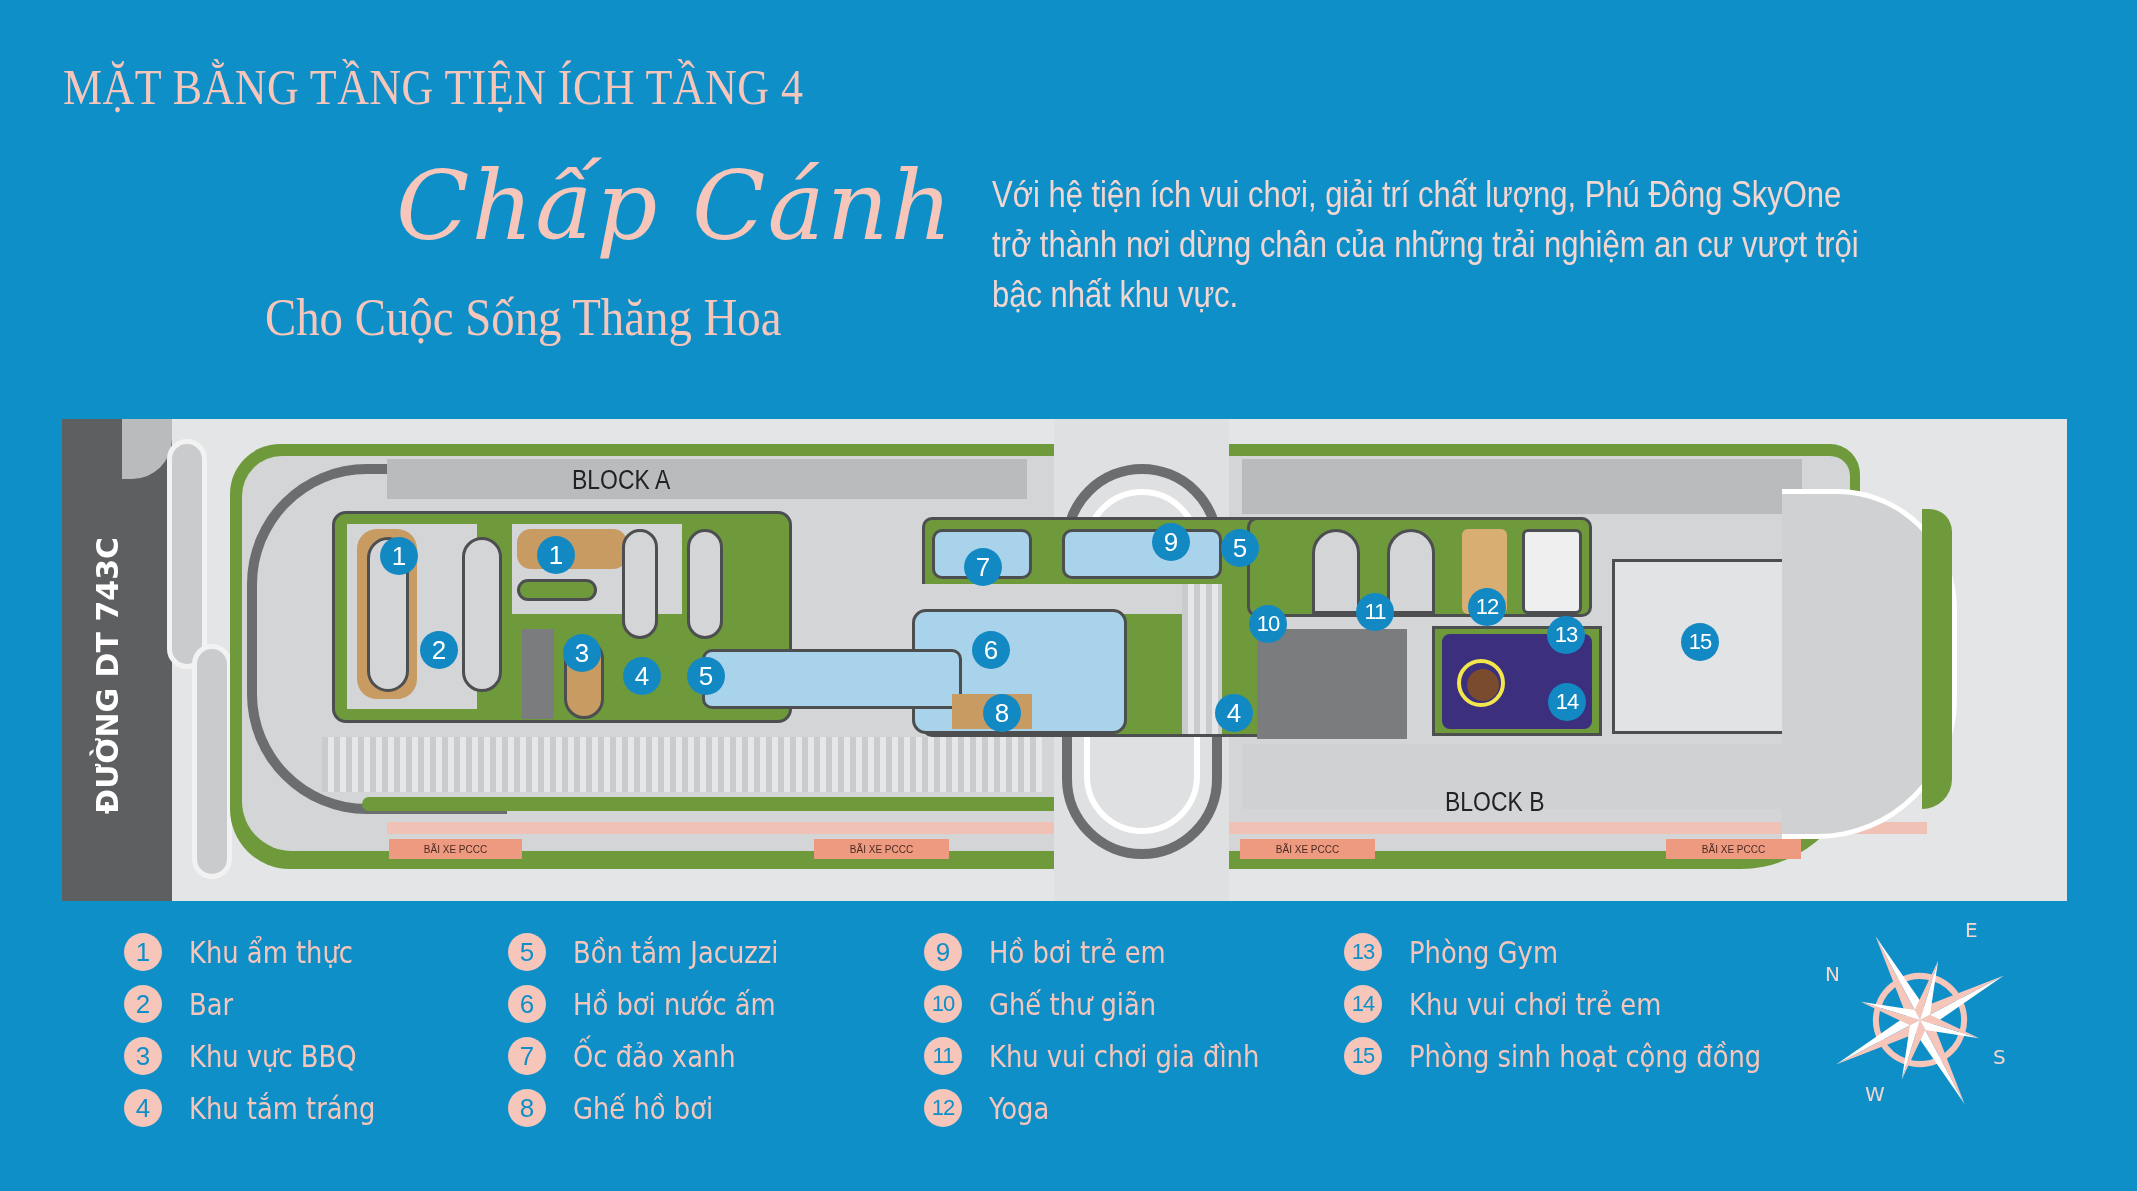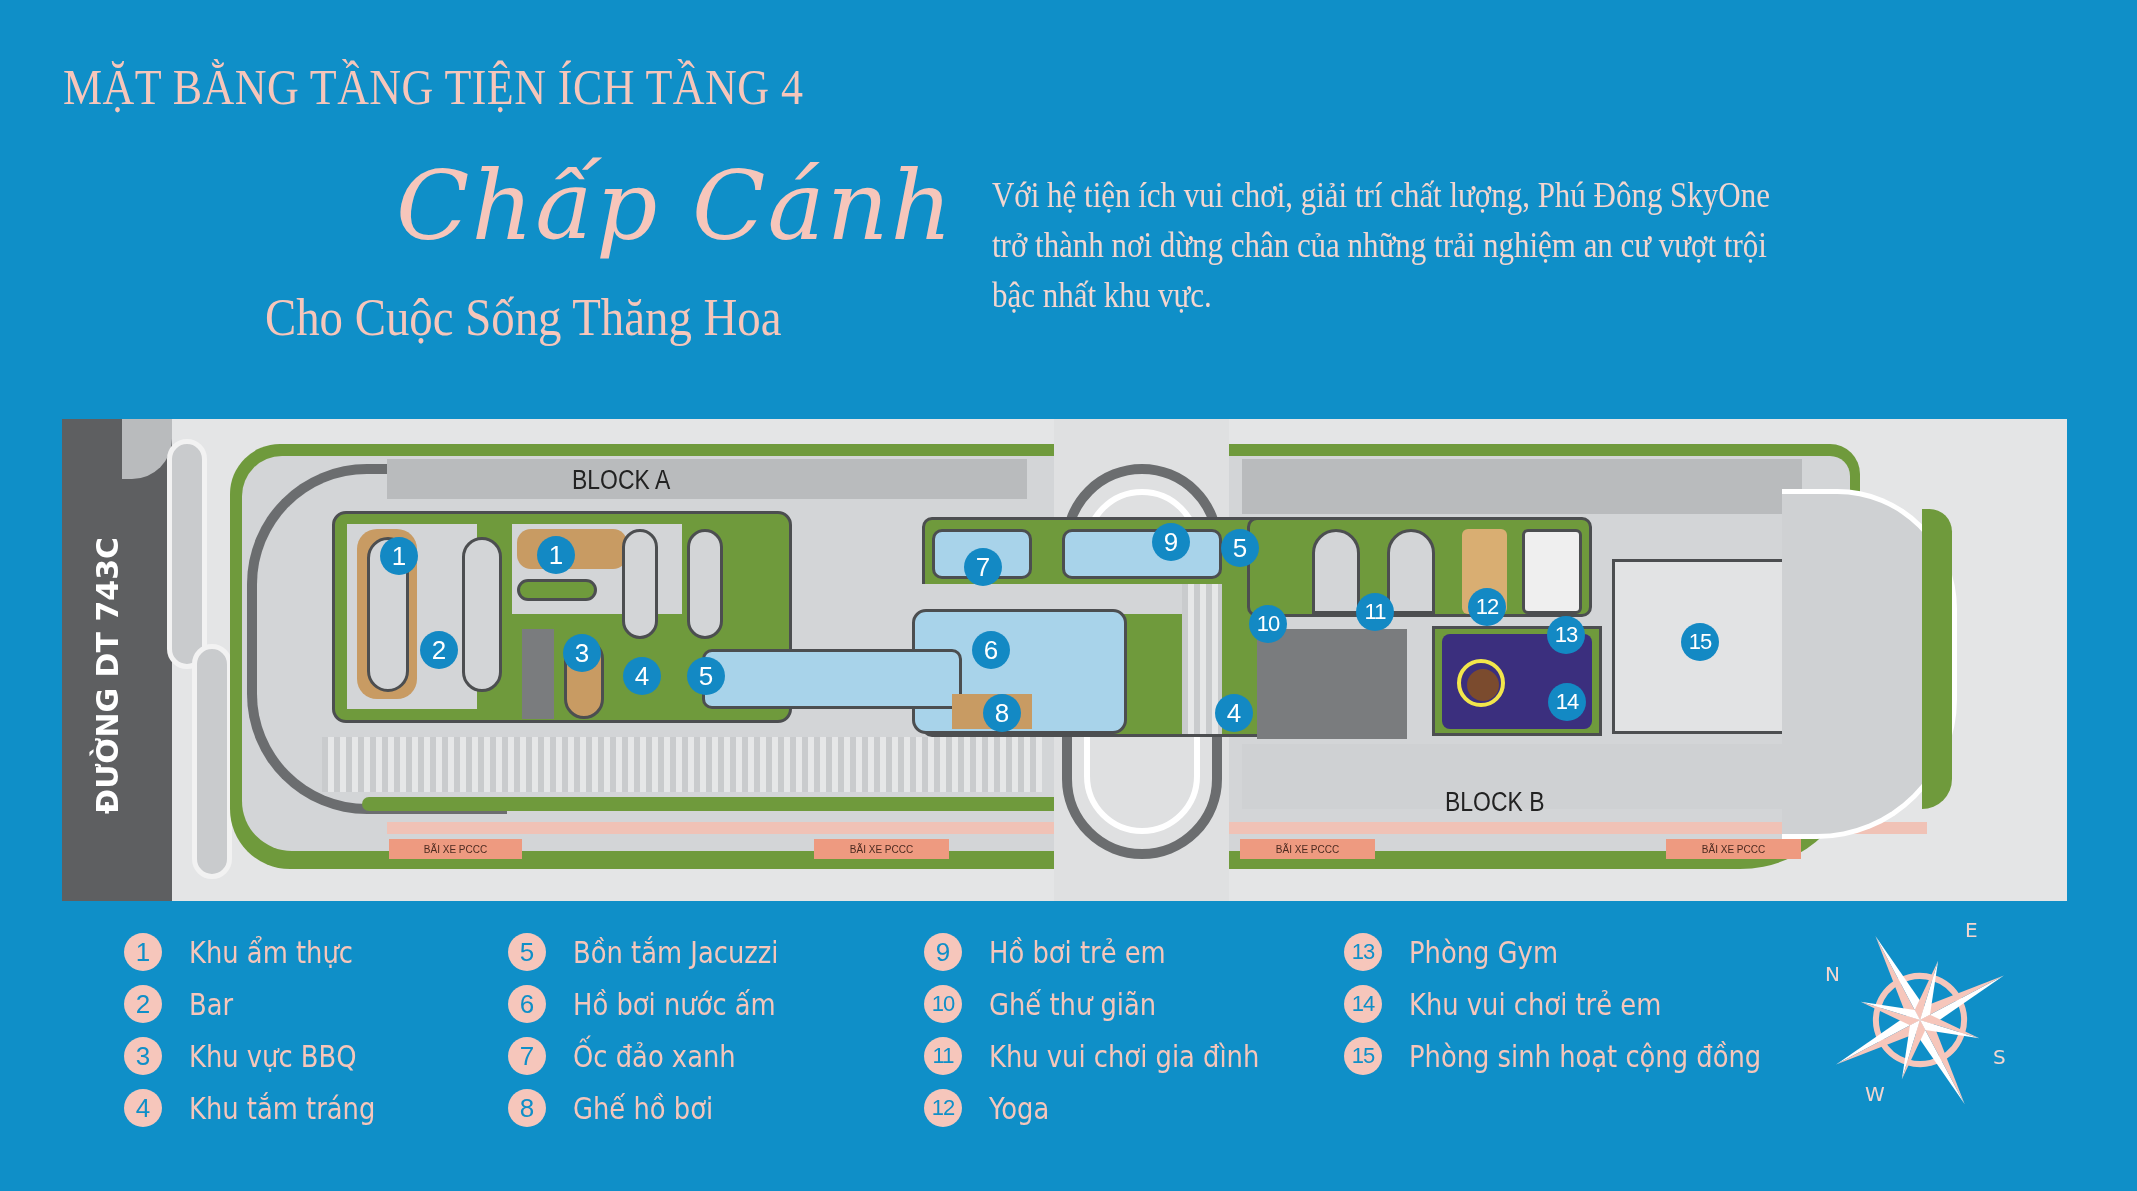--- a/index.html
+++ b/index.html
@@ -1,20 +1,20 @@
 <!DOCTYPE html>
 <html><head>
 <meta charset="utf-8">
 <style>
   html,body{margin:0;padding:0;}
   body{width:2137px;height:1191px;background:#0f8fc8;position:relative;overflow:hidden;font-family:"DejaVu Sans",sans-serif;}
   #title{position:absolute;left:63px;top:58px;font-family:"Liberation Serif","DejaVu Serif",serif;font-size:50px;letter-spacing:0.5px;color:#f6c6bb;white-space:nowrap;transform:scaleX(0.88);transform-origin:left top;}
   #script{position:absolute;left:375px;top:150px;font-family:"DejaVu Serif",serif;font-style:italic;font-size:96px;color:#f6c6bb;white-space:nowrap;font-weight:200;letter-spacing:2px;margin-left:21px;}
   #subtitle{position:absolute;left:265px;top:288px;font-family:"Liberation Serif","DejaVu Serif",serif;font-size:52px;color:#f6c6bb;white-space:nowrap;transform:scaleX(0.9);transform-origin:left top;}
-  #intro{position:absolute;left:992px;top:170px;width:1110px;font-family:Liberation Serif, serif;font-size:36px;line-height:50px;color:#f3d6d0;font-weight:300;}
+  #intro{position:absolute;left:992px;top:170px;width:1110px;font-family:Liberation Sans, sans-serif;font-size:36px;line-height:50px;color:#f3d6d0;font-weight:300;}
   #intro span{display:block;white-space:nowrap;transform:scaleX(0.86);transform-origin:left top;}
 
   
   #map{position:absolute;left:62px;top:419px;width:2005px;height:482px;background:#e4e5e6;overflow:hidden;}
   .abs{position:absolute;}
   .road{background:#5e5f61;}
   .grey{background:#b9bbbd;}
   .lgrey{background:#d3d5d7;}
   .dgrey{background:#7a7c7e;}
   .green{background:#6f9a3c;}

